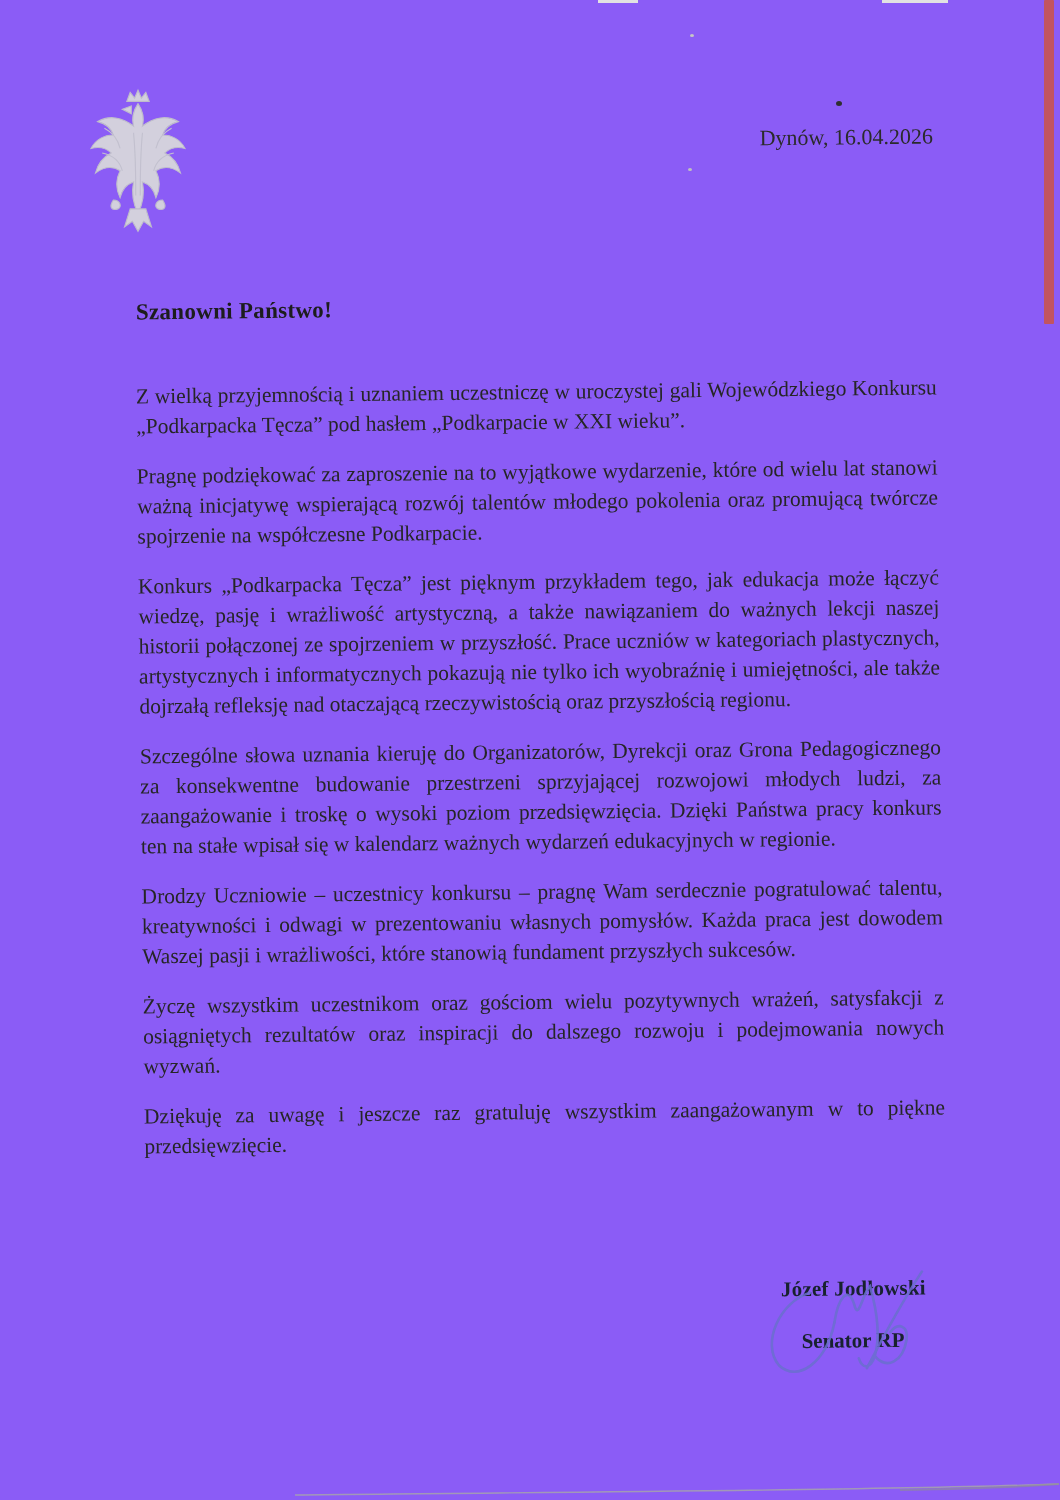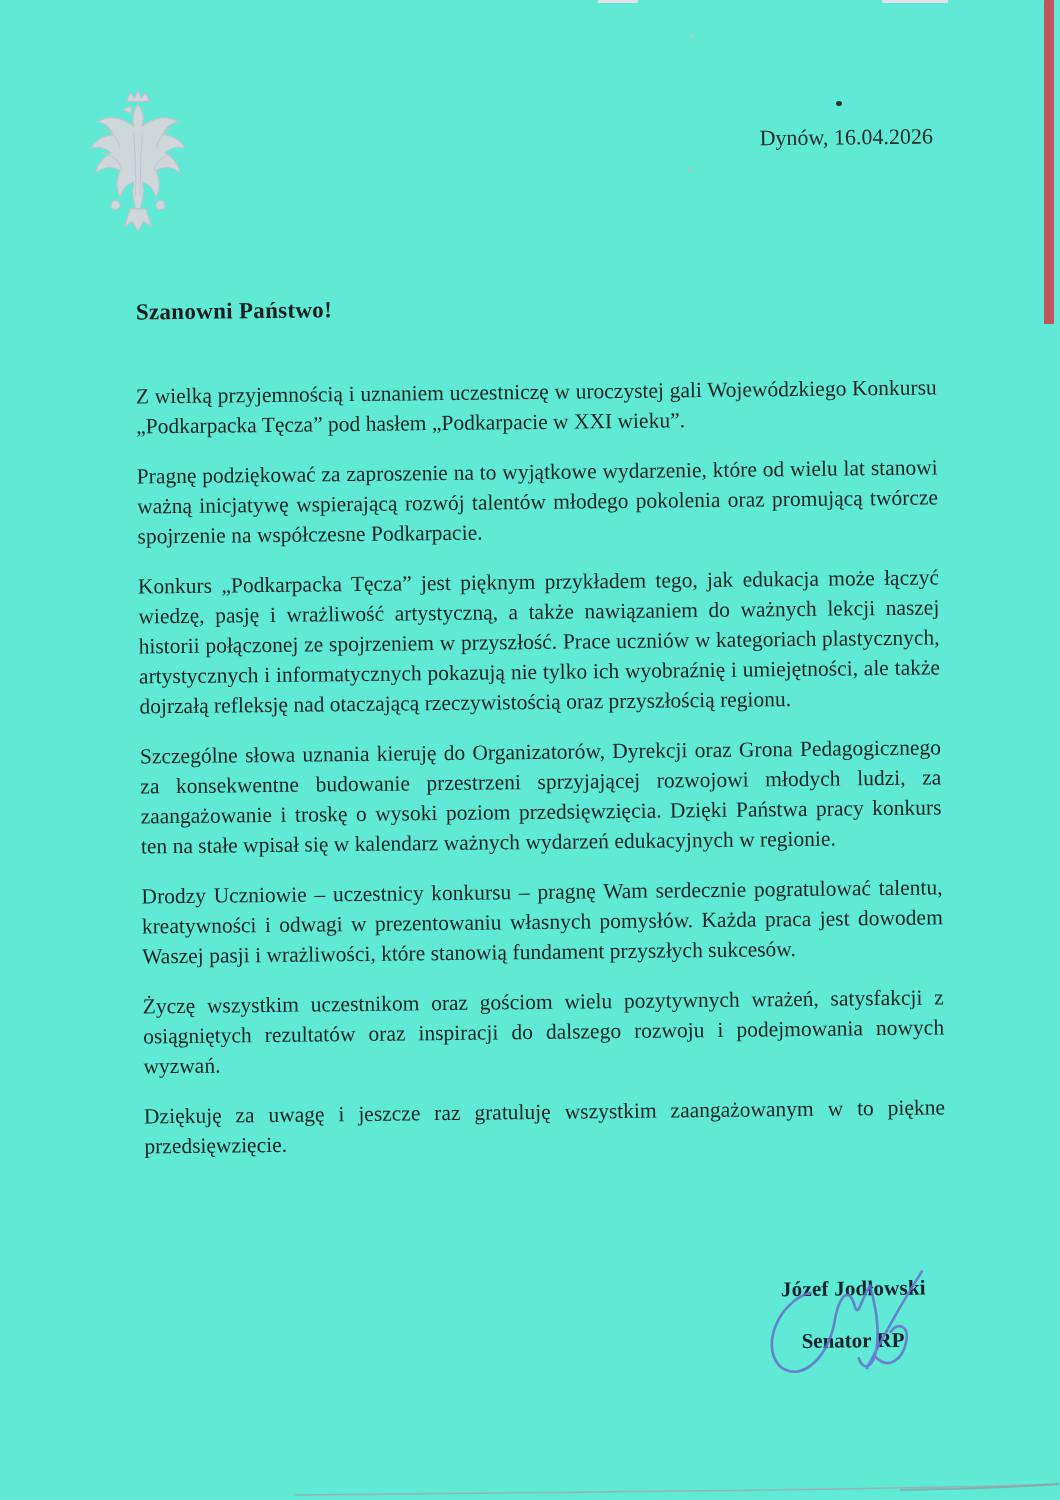--- a/index.html
+++ b/index.html
@@ -3,21 +3,21 @@
 <meta charset="utf-8">
 <style>
   html, body { margin: 0; padding: 0; }
   body {
     width: 1060px; height: 1500px;
     background: #ffffff;
     position: relative;
     overflow: hidden;
     font-family: "Liberation Serif", serif;
   }
-  .sheet { position: absolute; inset: 0; background: #5eead4; }
+  .sheet { position: absolute; inset: 0; background: #8b5cf6; }
 
   .accent-bar {
     position: absolute; top: 0; right: 6px;
     width: 10px; height: 324px;
     background: #c25460; border-radius: 1px;
   }
 
   .eagle {
     position: absolute; left: 82px; top: 88px;
     width: 112px; height: 150px;

